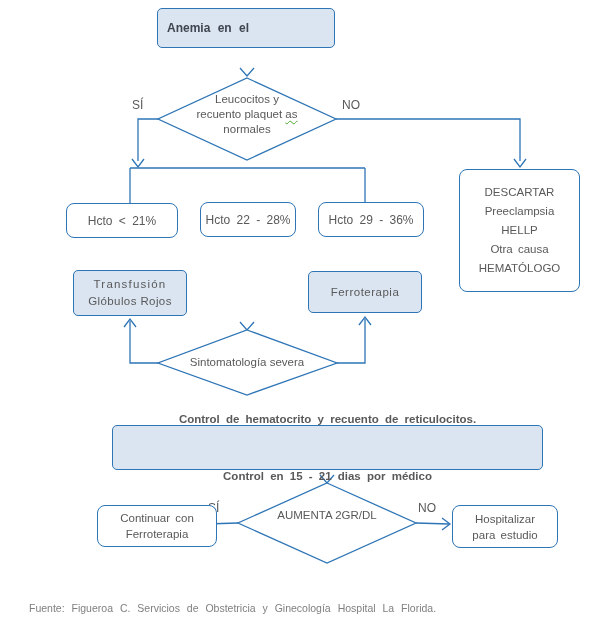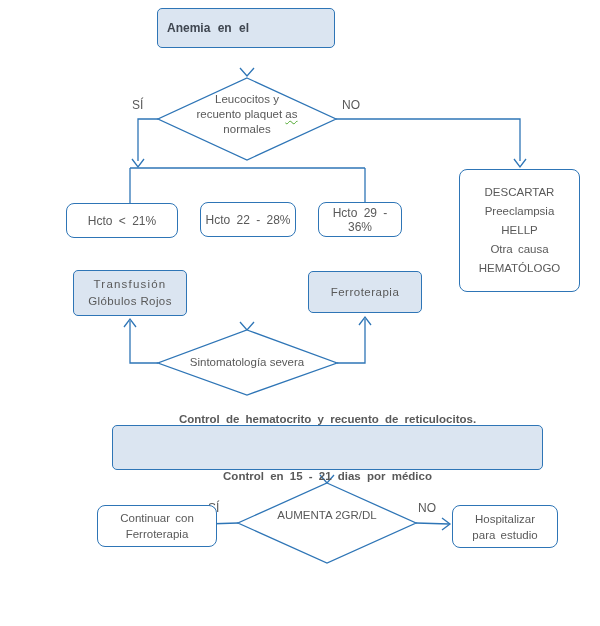--- a/index.html
+++ b/index.html
@@ -21,21 +21,21 @@
   .box.light{background:#dbe5f1;border-radius:5px;}
   .box.white{background:#ffffff;border-radius:8px;}
 
   .title-box{left:157px;top:8px;width:178px;height:40px;
              align-items:flex-start;justify-content:center;padding-left:9px;
              font-weight:bold;font-size:12px;color:#3f4650;word-spacing:4px;}
 
   .hcto{height:35px;font-size:12px;word-spacing:3px;}
   .hcto1{left:66px;top:203px;width:112px;}
   .hcto2{left:200px;top:202px;width:96px;}
-  .hcto3{left:318px;top:202px;width:84px;}
+  .hcto3{left:318px;top:202px;width:106px;}
 
   .descartar{left:459px;top:169px;width:121px;height:123px;
              line-height:19px;word-spacing:2px;}
 
   .transfusion{left:73px;top:270px;width:114px;height:46px;line-height:17px;}
   .transfusion .l1{letter-spacing:1.2px;}
   .transfusion .l2{letter-spacing:0.4px;}
   .ferro{left:308px;top:271px;width:114px;height:42px;letter-spacing:0.5px;}
 
   .control{left:112px;top:425px;width:431px;height:45px;
@@ -152,14 +152,15 @@
 
   <div class="box white continuar">
     <div>Continuar con</div>
     <div>Ferroterapia</div>
   </div>
   <div class="box white hospital">
     <div>Hospitalizar</div>
     <div>para estudio</div>
   </div>
 
+  <div class="footer">Fuente: Figueroa C. Servicios de Obstetricia y Ginecología Hospital La Florida.</div>
 
 </div>
 
 </body></html>

